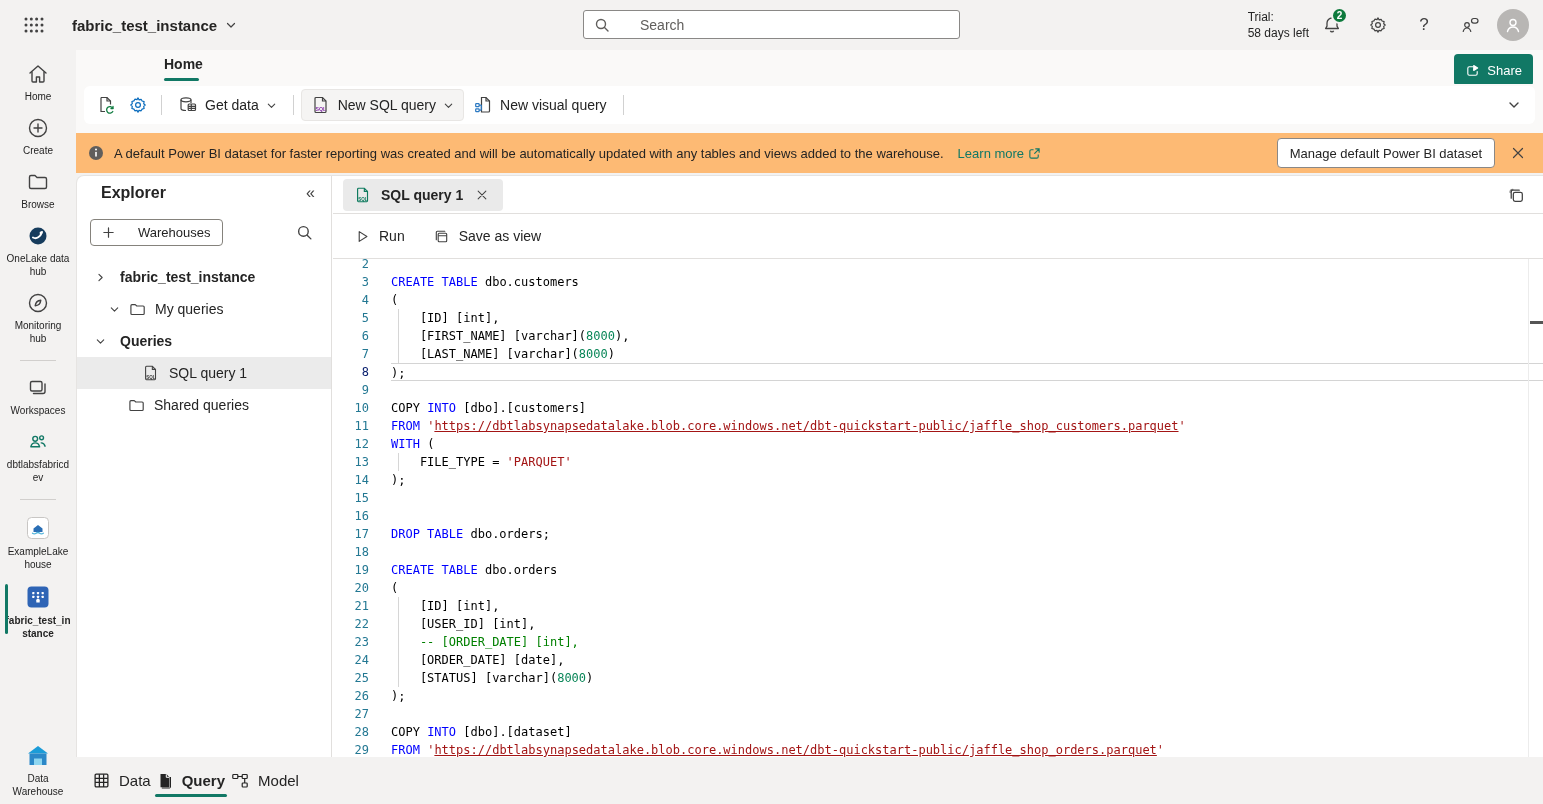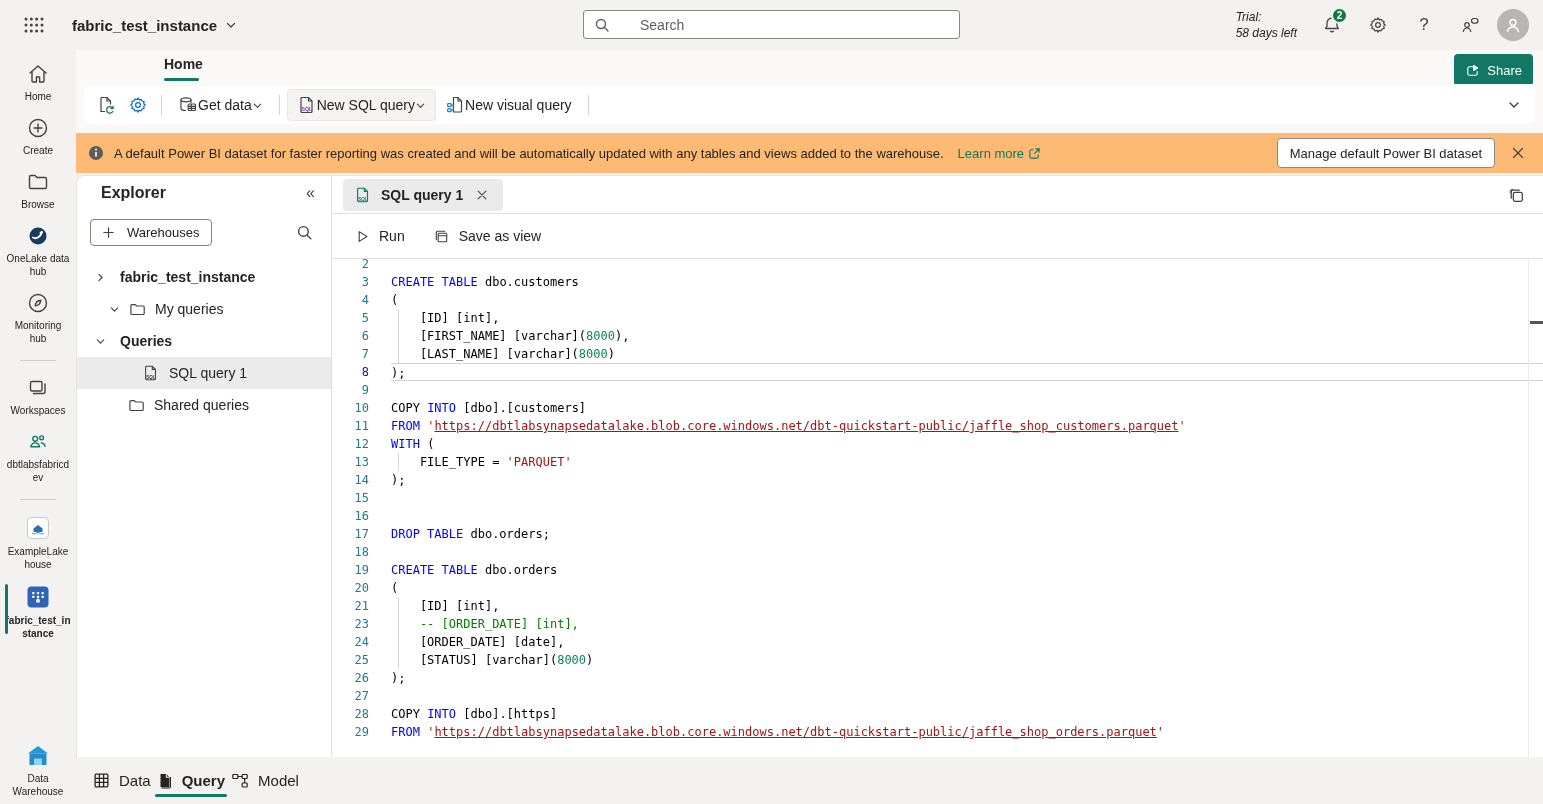--- a/index.html
+++ b/index.html
@@ -13,21 +13,21 @@
 
   
   .topbar{position:absolute;top:0;left:0;right:0;height:50px;background:#f3f2f1;}
   .waffle-btn{position:absolute;left:14px;top:5px;width:40px;height:40px;display:flex;align-items:center;justify-content:center;cursor:pointer;}
   .ws-switcher{position:absolute;left:72px;top:0;height:50px;display:flex;align-items:center;gap:8px;cursor:pointer;}
   .ws-title{font-size:15px;font-weight:600;color:#252423;}
   .searchbox{position:absolute;left:583px;top:10px;width:377px;height:29px;background:#fff;border:1px solid #8a8886;border-radius:3px;display:flex;align-items:center;gap:8px;padding:0 10px;box-sizing:border-box;}
   .searchbox input{border:none;outline:none;flex:1;font-size:14px;color:#242424;font-family:inherit;background:transparent;margin-left:20px;}
   .searchbox input::placeholder{color:#605e5c;}
   .top-right{position:absolute;right:0;top:0;height:50px;display:flex;align-items:center;}
-  .trial{font-size:12px;color:#242424;line-height:1.35;margin-right:12px;font-style:italic;}
+  .trial{font-size:12px;color:#242424;line-height:1.35;}
   .top-icon-btn{width:46px;height:48px;display:flex;align-items:center;justify-content:center;position:relative;cursor:pointer;color:#424242;}
   .badge{position:absolute;top:6px;left:22px;background:#0e7a3d;color:#fff;font-size:10px;font-weight:600;border-radius:9px;min-width:17px;height:17px;display:flex;align-items:center;justify-content:center;border:2px solid #f3f2f1;box-sizing:border-box;}
   .qmark{font-size:17px;color:#424242;}
   .avatar{width:32px;height:32px;border-radius:50%;background:#b8b6b4;margin:0 14px 0 4px;display:flex;align-items:center;justify-content:center;cursor:pointer;}
 
   
   .rail{position:absolute;left:0;top:50px;width:76px;bottom:0;background:#f3f2f1;display:flex;flex-direction:column;align-items:center;padding-top:12px;box-sizing:border-box;}
   .rail-item{position:relative;width:76px;display:flex;flex-direction:column;align-items:center;gap:4px;margin-bottom:13px;color:#424242;cursor:pointer;}
   .rail-label{font-size:10px;color:#242424;text-align:center;line-height:1.3;max-width:66px;overflow-wrap:anywhere;}
   .rail-item.selected .rail-label{font-weight:700;}
@@ -39,40 +39,40 @@
   .row-home{position:absolute;left:76px;right:0;top:50px;height:34px;background:#faf9f8;}
   .home-tab{position:absolute;left:88px;top:6px;font-size:14px;font-weight:600;color:#242424;cursor:pointer;}
   .home-underline{position:absolute;left:88px;top:28px;width:35px;height:3px;background:#117865;border-radius:2px;}
   .share-btn{position:absolute;right:10px;top:4px;height:32px;display:inline-flex;align-items:center;gap:7px;background:#117865;color:#fff;border-radius:4px;padding:0 11px;font-size:13px;cursor:pointer;}
 
   
   .row-toolbar{position:absolute;left:76px;right:0;top:84px;height:49px;background:#faf9f8;}
   .toolbar-card{position:absolute;left:8px;right:8px;top:2px;height:38px;background:#fff;border-radius:6px;display:flex;align-items:center;padding:0 6px;box-sizing:border-box;}
   .tb-iconbtn{width:32px;height:30px;display:flex;align-items:center;justify-content:center;border-radius:4px;cursor:pointer;}
   .tb-sep{width:1px;height:20px;background:#d1d1d1;margin:0 7px;}
-  .tb-btn{display:flex;align-items:center;padding:0 9px;height:30px;border-radius:4px;font-size:14px;color:#242424;cursor:pointer;}
+  .tb-btn{display:flex;align-items:center;gap:7px;padding:0 9px;height:30px;border-radius:4px;font-size:14px;color:#242424;cursor:pointer;}
   .tb-btn.pill{background:#f5f4f3;border:1px solid #e8e6e4;}
   .ribbon-collapse{position:absolute;right:14px;top:12px;cursor:pointer;}
 
   
   .banner{position:absolute;left:76px;right:0;top:133px;height:40px;background:#fdba74;display:flex;align-items:center;}
   .banner-left{display:flex;align-items:center;gap:10px;padding-left:12px;font-size:13px;color:#252423;}
   .learn-more{color:#117865;display:inline-flex;align-items:center;gap:4px;margin-left:4px;cursor:pointer;}
   .banner-right{margin-left:auto;display:flex;align-items:center;gap:10px;padding-right:12px;}
   .manage-btn{height:28px;background:#fff;border:1px solid #8a8886;border-radius:4px;font-size:13px;color:#242424;padding:0 12px;display:flex;align-items:center;cursor:pointer;}
   .banner-close{width:26px;height:26px;display:flex;align-items:center;justify-content:center;cursor:pointer;}
 
   
   .content{position:absolute;left:76px;right:0;top:175px;bottom:47px;background:#fff;border-top-left-radius:8px;border-top:1px solid #e6e4e2;border-left:1px solid #e6e4e2;box-sizing:border-box;overflow:hidden;}
 
   
   .explorer{position:absolute;left:0;top:0;bottom:0;width:255px;border-right:1px solid #e1dfdd;box-sizing:border-box;}
   .exp-title{position:absolute;left:24px;top:8px;font-size:16px;font-weight:700;color:#242424;}
   .exp-collapse{position:absolute;right:16px;top:8px;font-size:16px;color:#424242;cursor:pointer;}
-  .warehouses-btn{position:absolute;left:13px;top:43px;height:27px;border:1px solid #85827c;border-radius:4px;display:inline-flex;align-items:center;gap:12px;padding:0 11px;font-size:13px;color:#242424;background:#fff;box-sizing:border-box;cursor:pointer;}
+  .warehouses-btn{position:absolute;left:13px;top:43px;height:27px;border:1px solid #85827c;border-radius:4px;display:inline-flex;align-items:center;gap:23px;padding:0 11px;font-size:13px;color:#242424;background:#fff;box-sizing:border-box;cursor:pointer;}
   .exp-search{position:absolute;right:18px;top:48px;cursor:pointer;}
   .tree{position:absolute;left:0;right:0;top:85px;}
   .tree-row{position:relative;height:32px;display:flex;align-items:center;font-size:14px;color:#242424;cursor:pointer;}
   .tree-row .chev{width:12px;display:flex;justify-content:center;}
   .tree-row.lvl1{padding-left:17px;gap:14px;font-weight:600;}
   .tree-row.lvl2{padding-left:31px;gap:9px;}
   .tree-row.lvl3{padding-left:65px;gap:9px;}
   .tree-row.lvl2b{padding-left:51px;gap:9px;}
   .tree-row.selected{background:#ebebeb;}
 
@@ -625,20 +625,24 @@
           </div>
           <div class="cl">
             <span class="ln">20</span>
             <span class="lc"><span class="seg-pl">(</span></span>
           </div>
           <div class="cl">
             <span class="ln">21</span>
             <span class="lc"><span class="guide"></span><span class="seg-pl">    [ID] [int],</span></span>
           </div>
           <div class="cl">
+            <span class="ln">22</span>
+            <span class="lc"><span class="guide"></span><span class="seg-pl">    [USER_ID] [int],</span></span>
+          </div>
+          <div class="cl">
             <span class="ln">23</span>
             <span class="lc"><span class="guide"></span><span class="seg-cmt">    -- [ORDER_DATE] [int],</span></span>
           </div>
           <div class="cl">
             <span class="ln">24</span>
             <span class="lc"><span class="guide"></span><span class="seg-pl">    [ORDER_DATE] [date],</span></span>
           </div>
           <div class="cl">
             <span class="ln">25</span>
             <span class="lc"><span class="guide"></span><span class="seg-pl">    [STATUS] [varchar](</span><span class="seg-num">8000</span><span class="seg-pl">)</span></span>
@@ -646,21 +650,21 @@
           <div class="cl">
             <span class="ln">26</span>
             <span class="lc"><span class="seg-pl">);</span></span>
           </div>
           <div class="cl">
             <span class="ln">27</span>
             <span class="lc"></span>
           </div>
           <div class="cl">
             <span class="ln">28</span>
-            <span class="lc"><span class="seg-pl">COPY </span><span class="seg-kw">INTO</span><span class="seg-pl"> [dbo].[https]</span></span>
+            <span class="lc"><span class="seg-pl">COPY </span><span class="seg-kw">INTO</span><span class="seg-pl"> [dbo].[dataset]</span></span>
           </div>
           <div class="cl">
             <span class="ln">29</span>
             <span class="lc"><span class="seg-kw">FROM</span><span class="seg-pl"> </span><span class="seg-str">'</span><span class="seg-url">https://dbtlabsynapsedatalake.blob.core.windows.net/dbt-quickstart-public/jaffle_shop_orders.parquet</span><span class="seg-str">'</span></span>
           </div>
         </div>
       <div class="vsb"></div>
       <div class="vsb-mark"></div>
     </div>
   </div>

